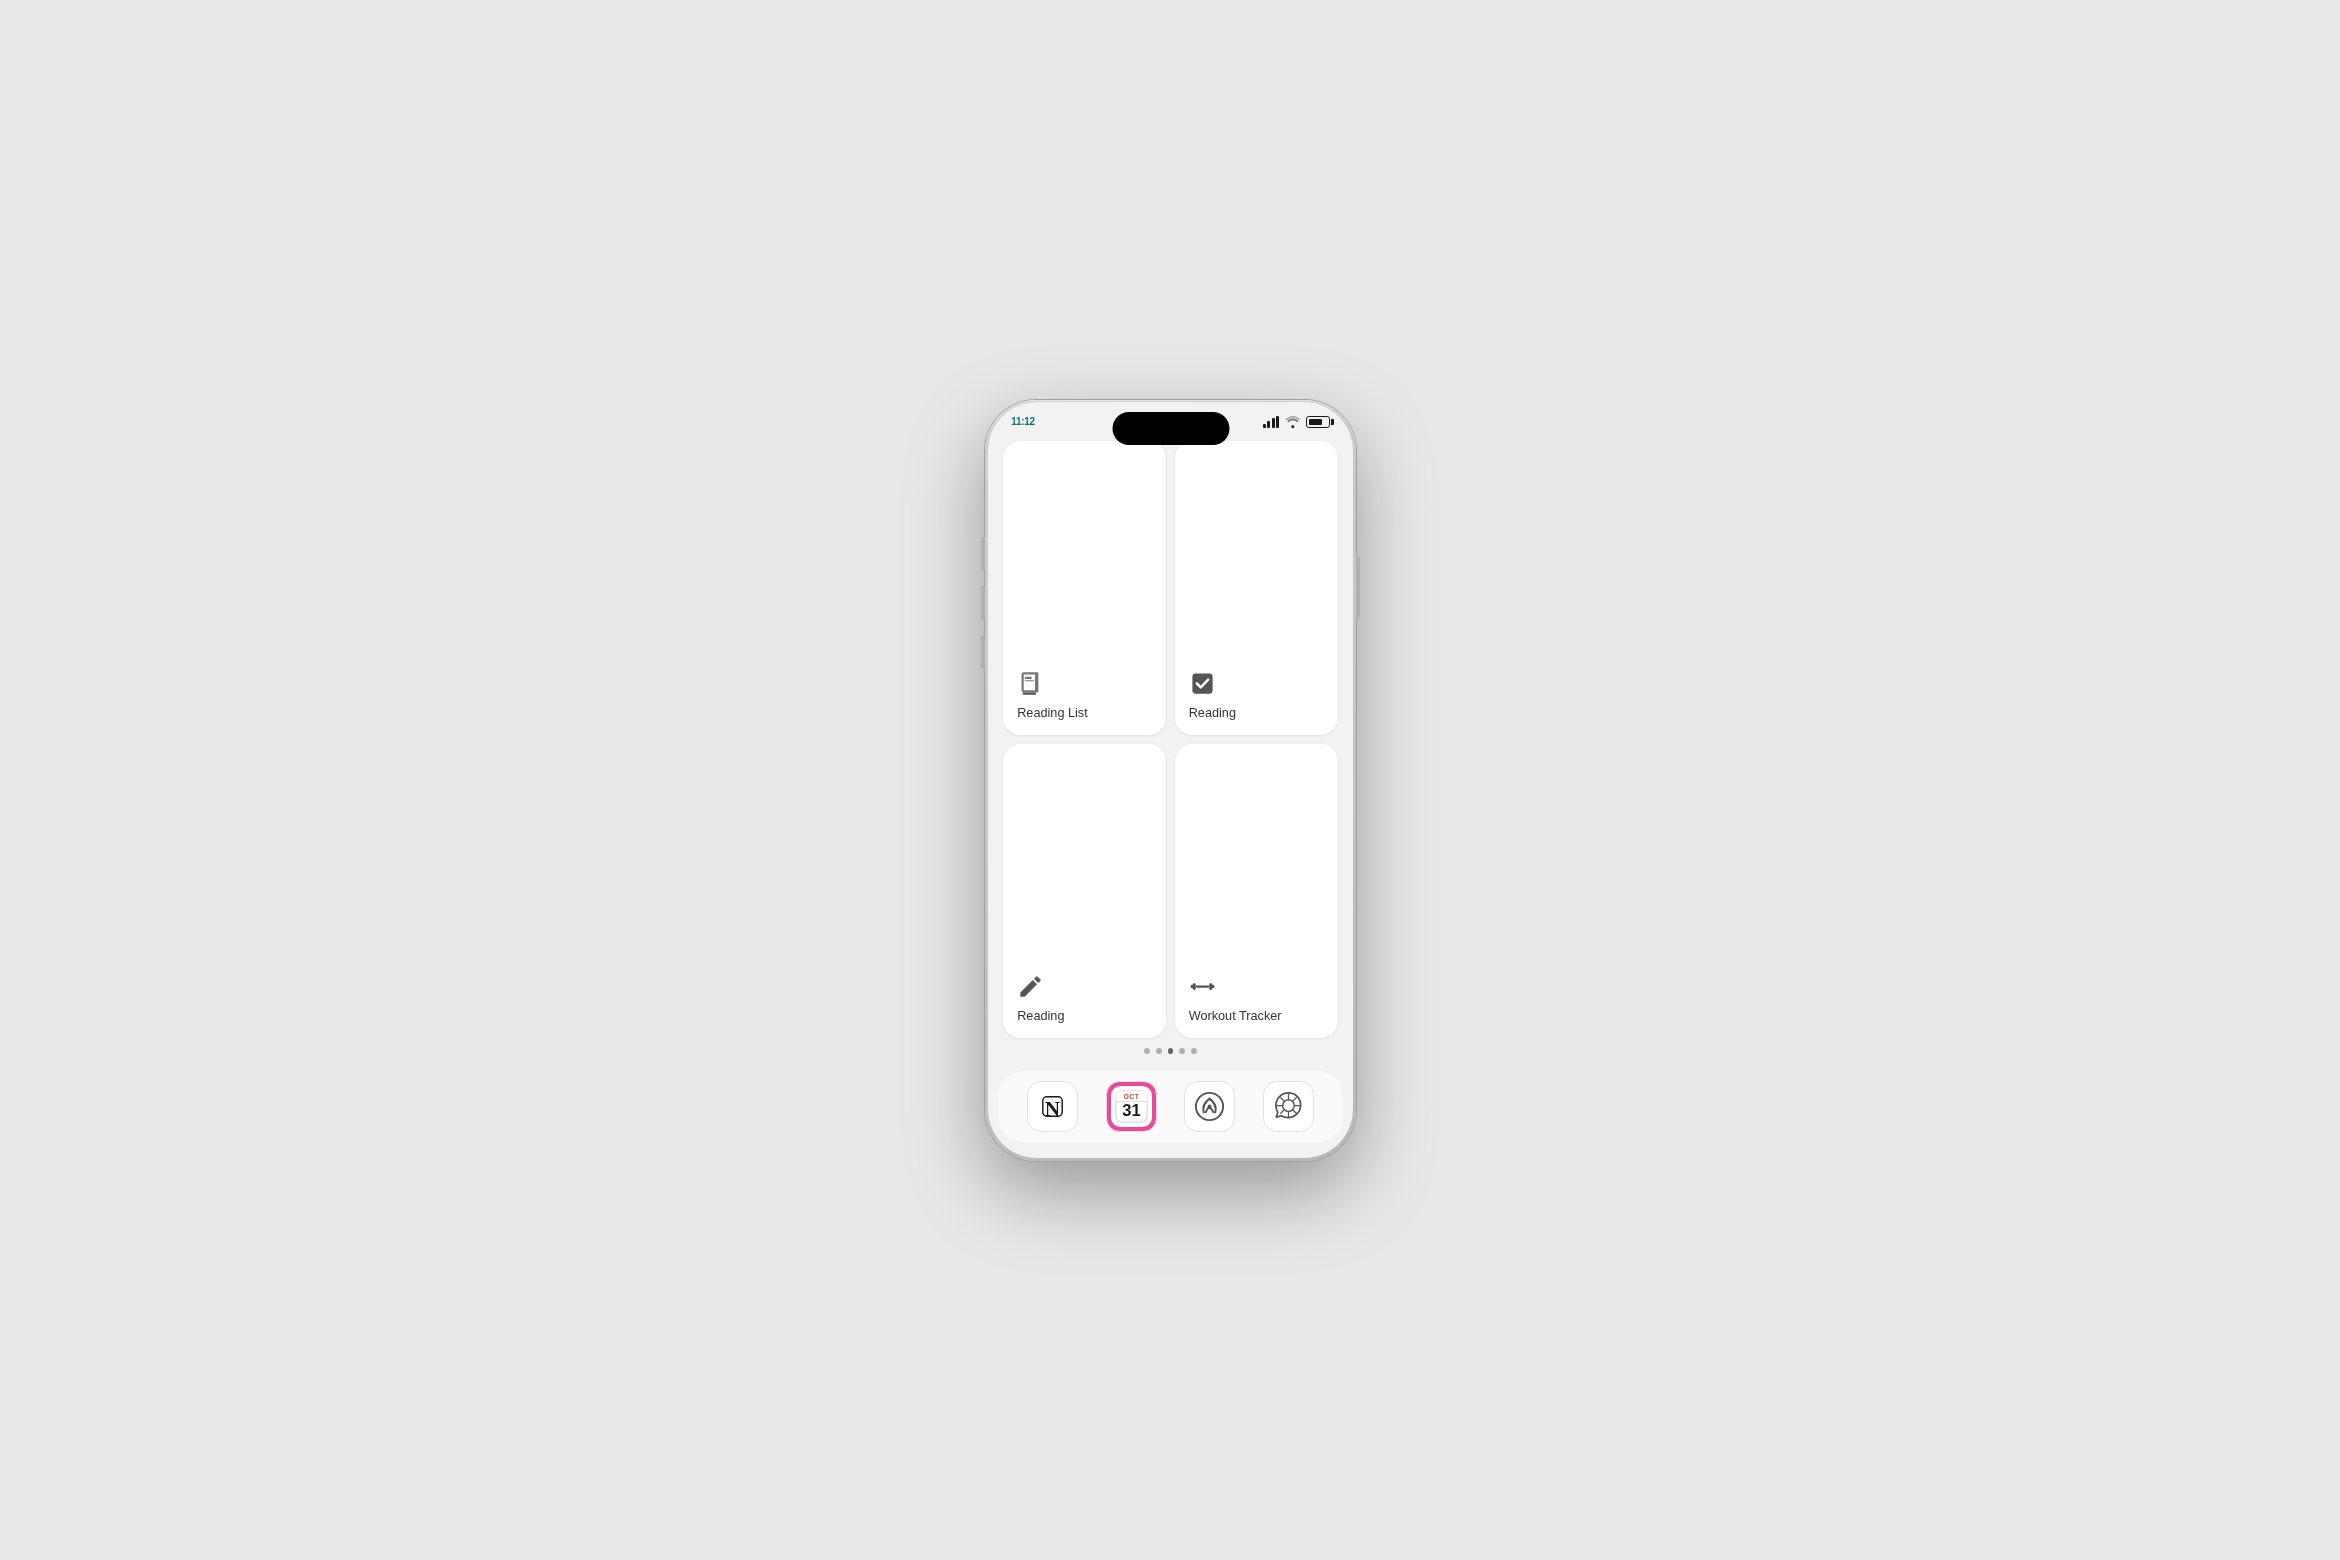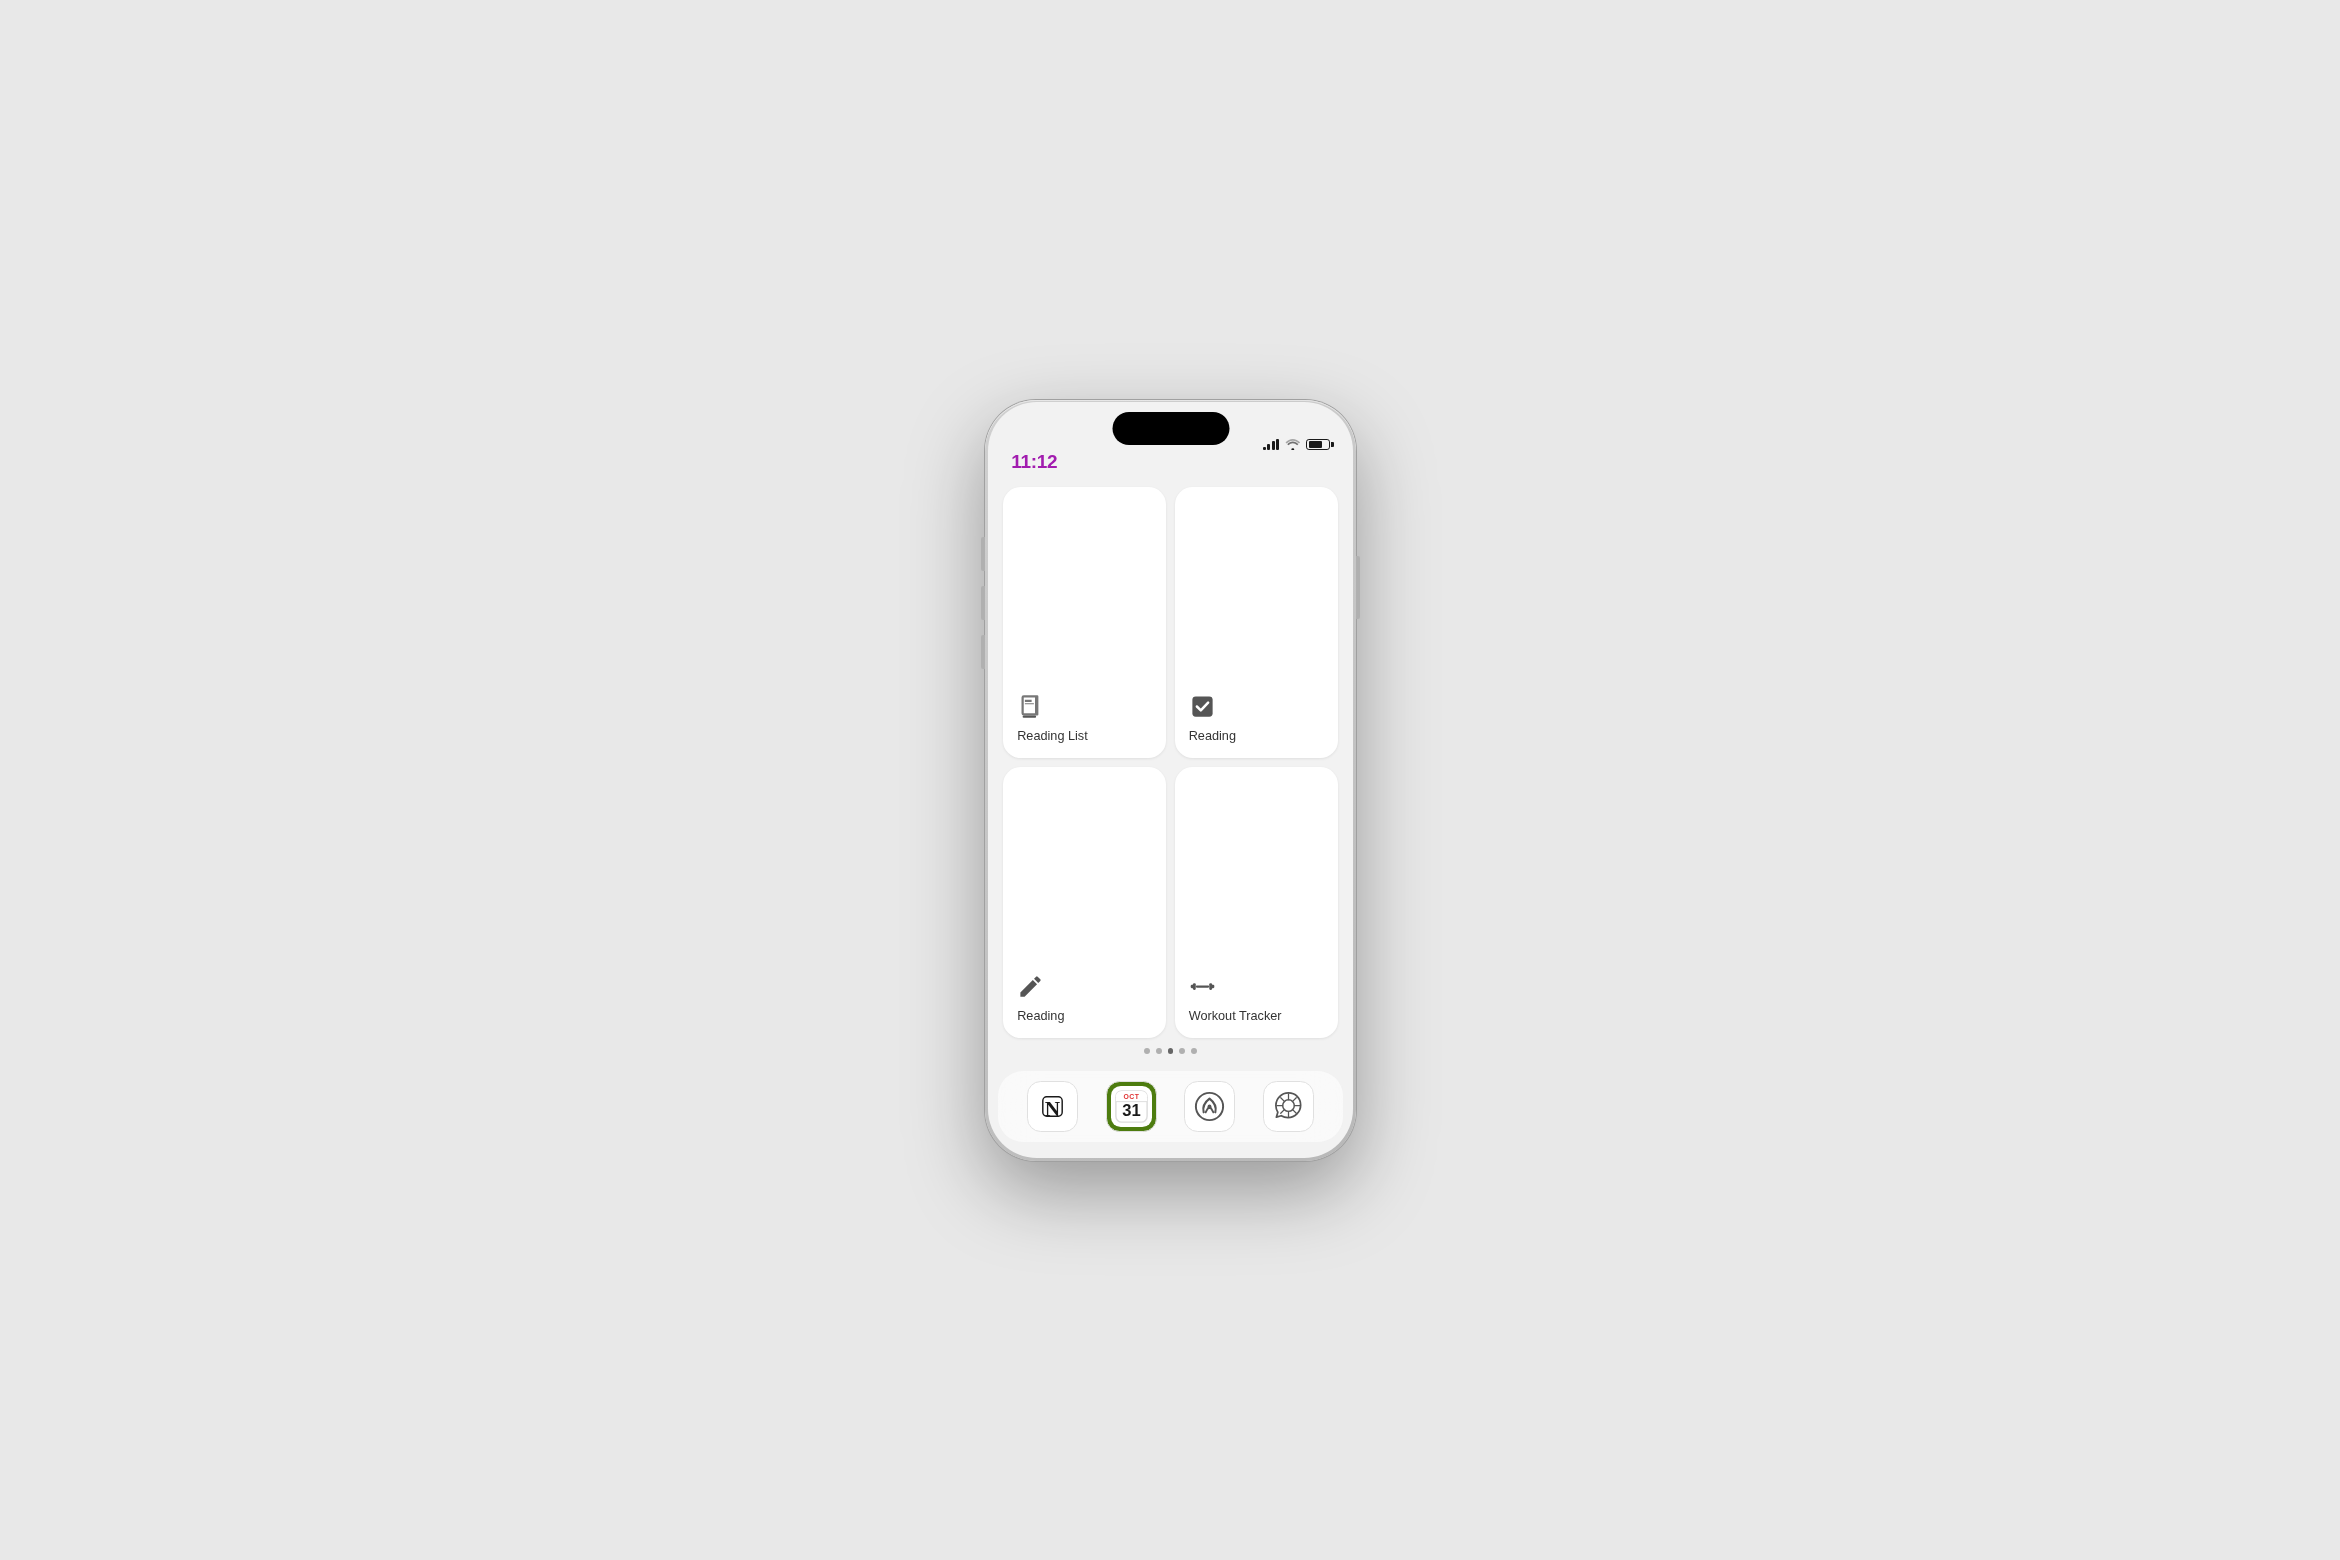--- a/index.html
+++ b/index.html
@@ -65,25 +65,24 @@
     .status-bar {
       display: flex;
       align-items: center;
       justify-content: space-between;
       padding: 13.7px 23.4px 5.9px;
       flex-shrink: 0;
       position: relative;
     }
 
     .status-time {
-      font-size: 19px;
+      font-size: 10px;
       font-weight: 600;
-      color: #a21caf;
+      color: #0f766e;
       letter-spacing: -0.3px;
-      margin-top: 35px;
     }
 
     
     .dynamic-island {
       position: absolute;
       top: 9.8px;
       left: 50%;
       transform: translateX(-50%);
       width: 117px;
       height: 33px;
@@ -329,21 +328,21 @@
     <div class="dock">
 
       <div class="dock-icon notion-icon">
         <svg width="31" height="31" viewBox="0 0 32 32" style="font-size:24px">
           <rect width="32" height="32" rx="8" fill="white"></rect>
           <text x="8" y="26" font-family="Georgia, serif" font-size="22" font-weight="bold" fill="#1a1a1a">N</text>
           <rect x="6" y="6" width="20" height="20" rx="4" fill="none" stroke="#1a1a1a" stroke-width="1.5"></rect>
         </svg>
       </div>
 
-      <div class="dock-icon" style="background:#4d7c0f; border:1.5px solid #e0e0e0; flex-direction:column; gap:0;">
+      <div class="dock-icon" style="background:#ec4899; border:1.5px solid #e0e0e0; flex-direction:column; gap:0;">
         <svg width="41" height="41" viewBox="0 0 42 42" style="font-size:22px">
           <rect width="42" height="42" rx="10" fill="white"></rect>
           <rect x="5" y="5" width="32" height="32" rx="6" fill="white" stroke="#ddd" stroke-width="1.5"></rect>
           <rect x="5" y="5" width="32" height="11" rx="6" fill="white"></rect>
           <rect x="5" y="12" width="32" height="4" fill="white"></rect>
           <text x="21" y="13" text-anchor="middle" font-family="-apple-system, sans-serif" font-size="7" font-weight="700" fill="#e03030" letter-spacing="0.5">OCT</text>
           <text x="21" y="31" text-anchor="middle" font-family="-apple-system, sans-serif" font-size="17" font-weight="700" fill="#1a1a1a">31</text>
           <line x1="5" y1="16" x2="37" y2="16" stroke="#ddd" stroke-width="1"></line>
         </svg>
       </div>

